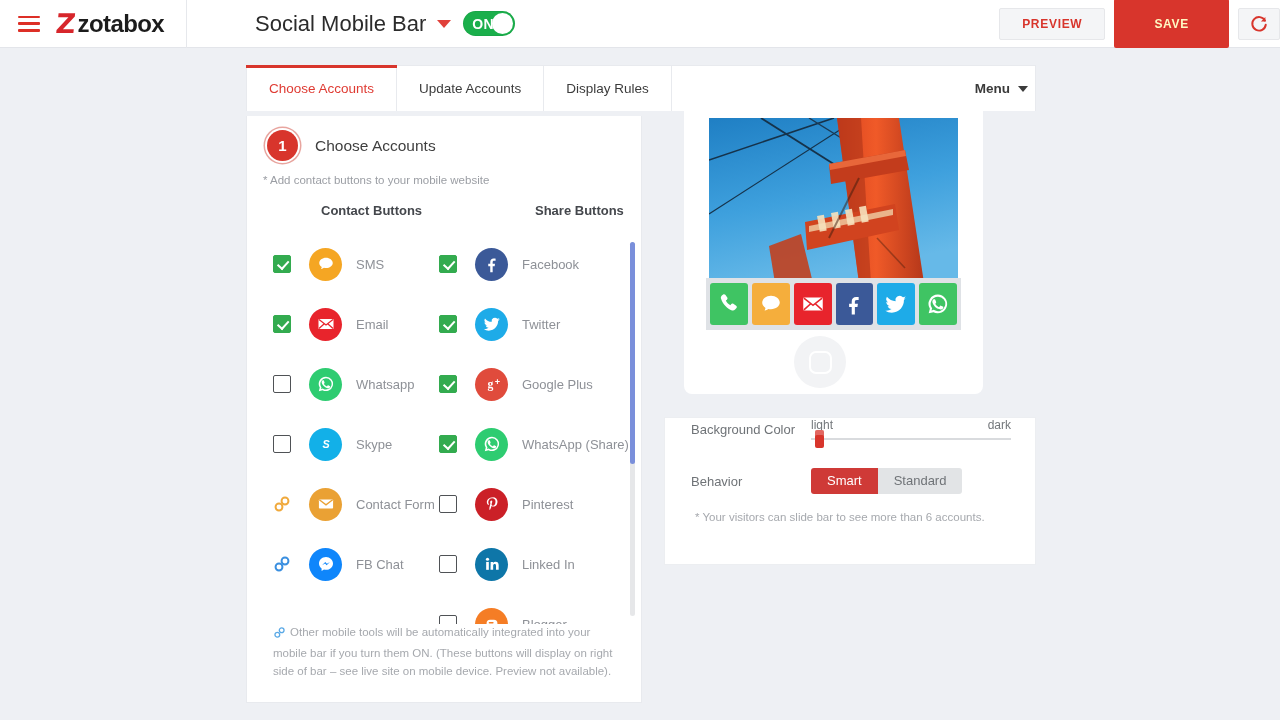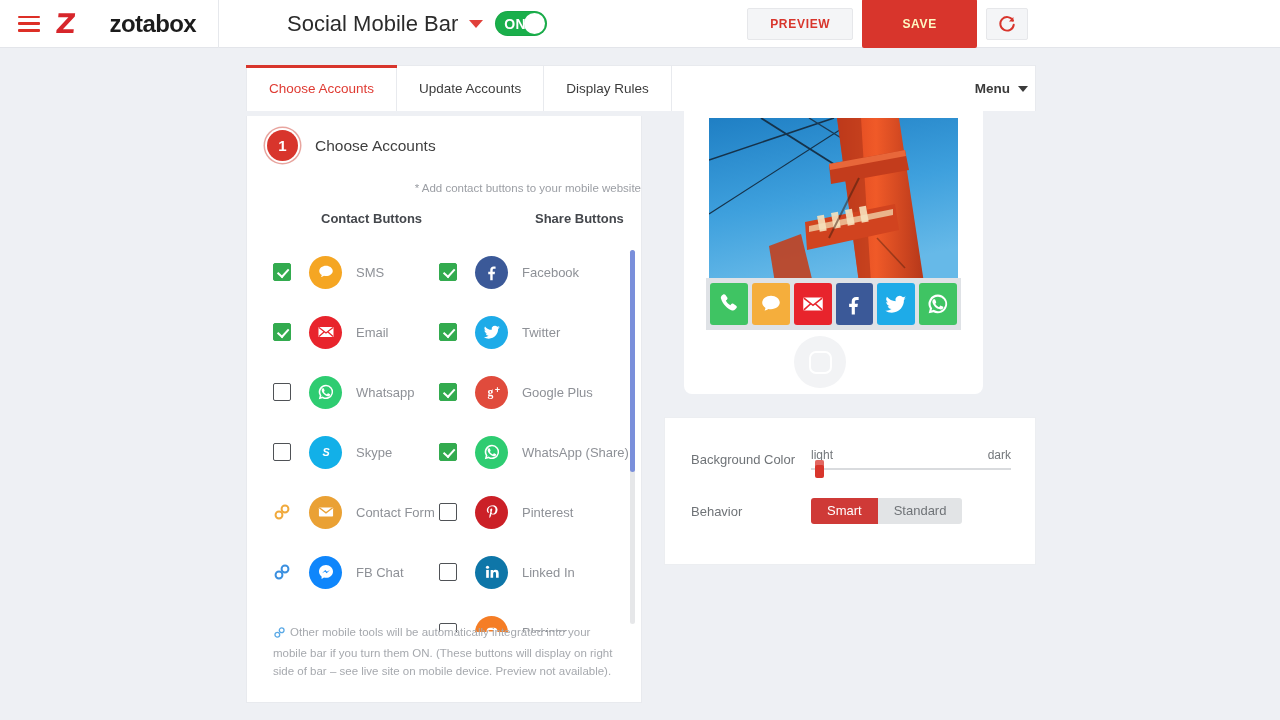--- a/index.html
+++ b/index.html
@@ -27,21 +27,21 @@
   .brand {
     display:flex; align-items:center; height:48px; padding-right:22px;
     border-right:1px solid #e6e8ec;
   }
   .brand-mark {
     font-size:27px; font-weight:bold; color:#d7262b; line-height:1;
     margin-right:2px; font-family:"DejaVu Sans", sans-serif;
     transform:skewX(-6deg);
   }
   .brand-text {
-    font-size:24px; font-weight:bold; color:#1c1c1c; letter-spacing:-.6px;margin-left:32px;
+    font-size:24px; font-weight:bold; color:#1c1c1c; letter-spacing:-.6px;
   }
   .title-group { display:flex; align-items:center; margin-left:68px; }
   .page-title { font-size:22px; color:#2b2b2b; font-weight:400; }
   .chev-red {
     margin-left:11px; width:0; height:0;
     border-left:7px solid transparent; border-right:7px solid transparent;
     border-top:8px solid #e0403a; cursor:pointer;
   }
   .toggle {
     margin-left:12px; width:52px; height:25px; border-radius:14px;
@@ -49,21 +49,21 @@
     box-shadow:inset 0 0 0 1px rgba(0,0,0,.05);
   }
   .toggle .lbl {
     position:absolute; left:9px; top:5px; color:#fff;
     font-size:14px; font-weight:bold; letter-spacing:.4px;
   }
   .toggle .knob {
     position:absolute; right:2px; top:2px; width:21px; height:21px;
     border-radius:50%; background:#fff;
   }
-  .top-actions { margin-left:auto; display:flex; align-items:center; gap:9px; margin-right:252px; }
+  .top-actions { margin-left:auto; display:flex; align-items:center; gap:9px; }
   .btn-preview {
     background:#f4f5f7; color:#d8352c; border:1px solid #e6e7ea;
     font-size:12px; font-weight:bold; letter-spacing:.7px;
     padding:0 22px; height:32px; line-height:30px; border-radius:2px; cursor:pointer;
   }
   .btn-save {
     background:#d8352c; color:#fef9c3; border:none;
     font-size:12px; font-weight:bold; letter-spacing:.7px;
     padding:0 40px; height:49px; border-radius:2px; cursor:pointer;
   }
@@ -104,21 +104,21 @@
     background:#fff; border:1px solid #e8eaee; border-top:none;
   }
   .step-head { display:flex; align-items:center; padding:14px 0 0 20px; }
   .step-badge {
     width:31px; height:31px; border-radius:50%; background:#d8352c; color:#fff;
     font-size:15px; font-weight:bold; display:flex; align-items:center; justify-content:center;
     box-shadow:0 0 0 2px #fff, 0 0 0 3.5px #e8a59f;
   }
   .step-title { margin-left:17px; font-size:15.5px; color:#3f3f3f; }
   .step-sub {
-    text-align:right; font-size:11.5px; color:#9b9ea4; margin-top:21px; padding-left:26px;
+    text-align:left; font-size:11.5px; color:#9b9ea4; margin-top:13px; padding-left:16px;
   }
   .col-heads { display:flex; margin-top:17px; padding:0 0 0 26px; }
   .col-heads span { font-size:13px; color:#44474c; font-weight:bold;margin-left:48px; }
   .ch-left { width:166px; }
 
   .list-wrap {
     position:relative; margin-top:16px; height:390px; overflow:hidden;
     padding-left:26px; padding-right:16px;
   }
   .rows { display:flex; }
@@ -514,34 +514,35 @@
         </svg>
       </div>
     </div>
 
   <div class="home">
     <i></i>
   </div>
 </div>
 
 <div class="settings">
-  <div class="set-row" style="margin-top:30px;">
+  <div class="set-row" style="">
     <span class="set-lbl">Background Color</span>
     <div class="slider-area">
       <div class="slider-ends">
         <span>light</span>
         <span>dark</span>
       </div>
       <div class="slider-rail">
         <div class="slider-knob" id="slider-knob" style="left: 3.84px;"></div>
       </div>
     </div>
   </div>
 
   <div class="set-row" style="margin-top:28px;">
     <span class="set-lbl">Behavior</span>
     <div class="seg">
       <div class="on">Smart</div>
       <div class="off">Standard</div>
     </div>
   </div>
 
+  <div class="set-note">* Your visitors can slide bar to see more than 6 accounts.</div>
 </div>
 
 </body></html>

